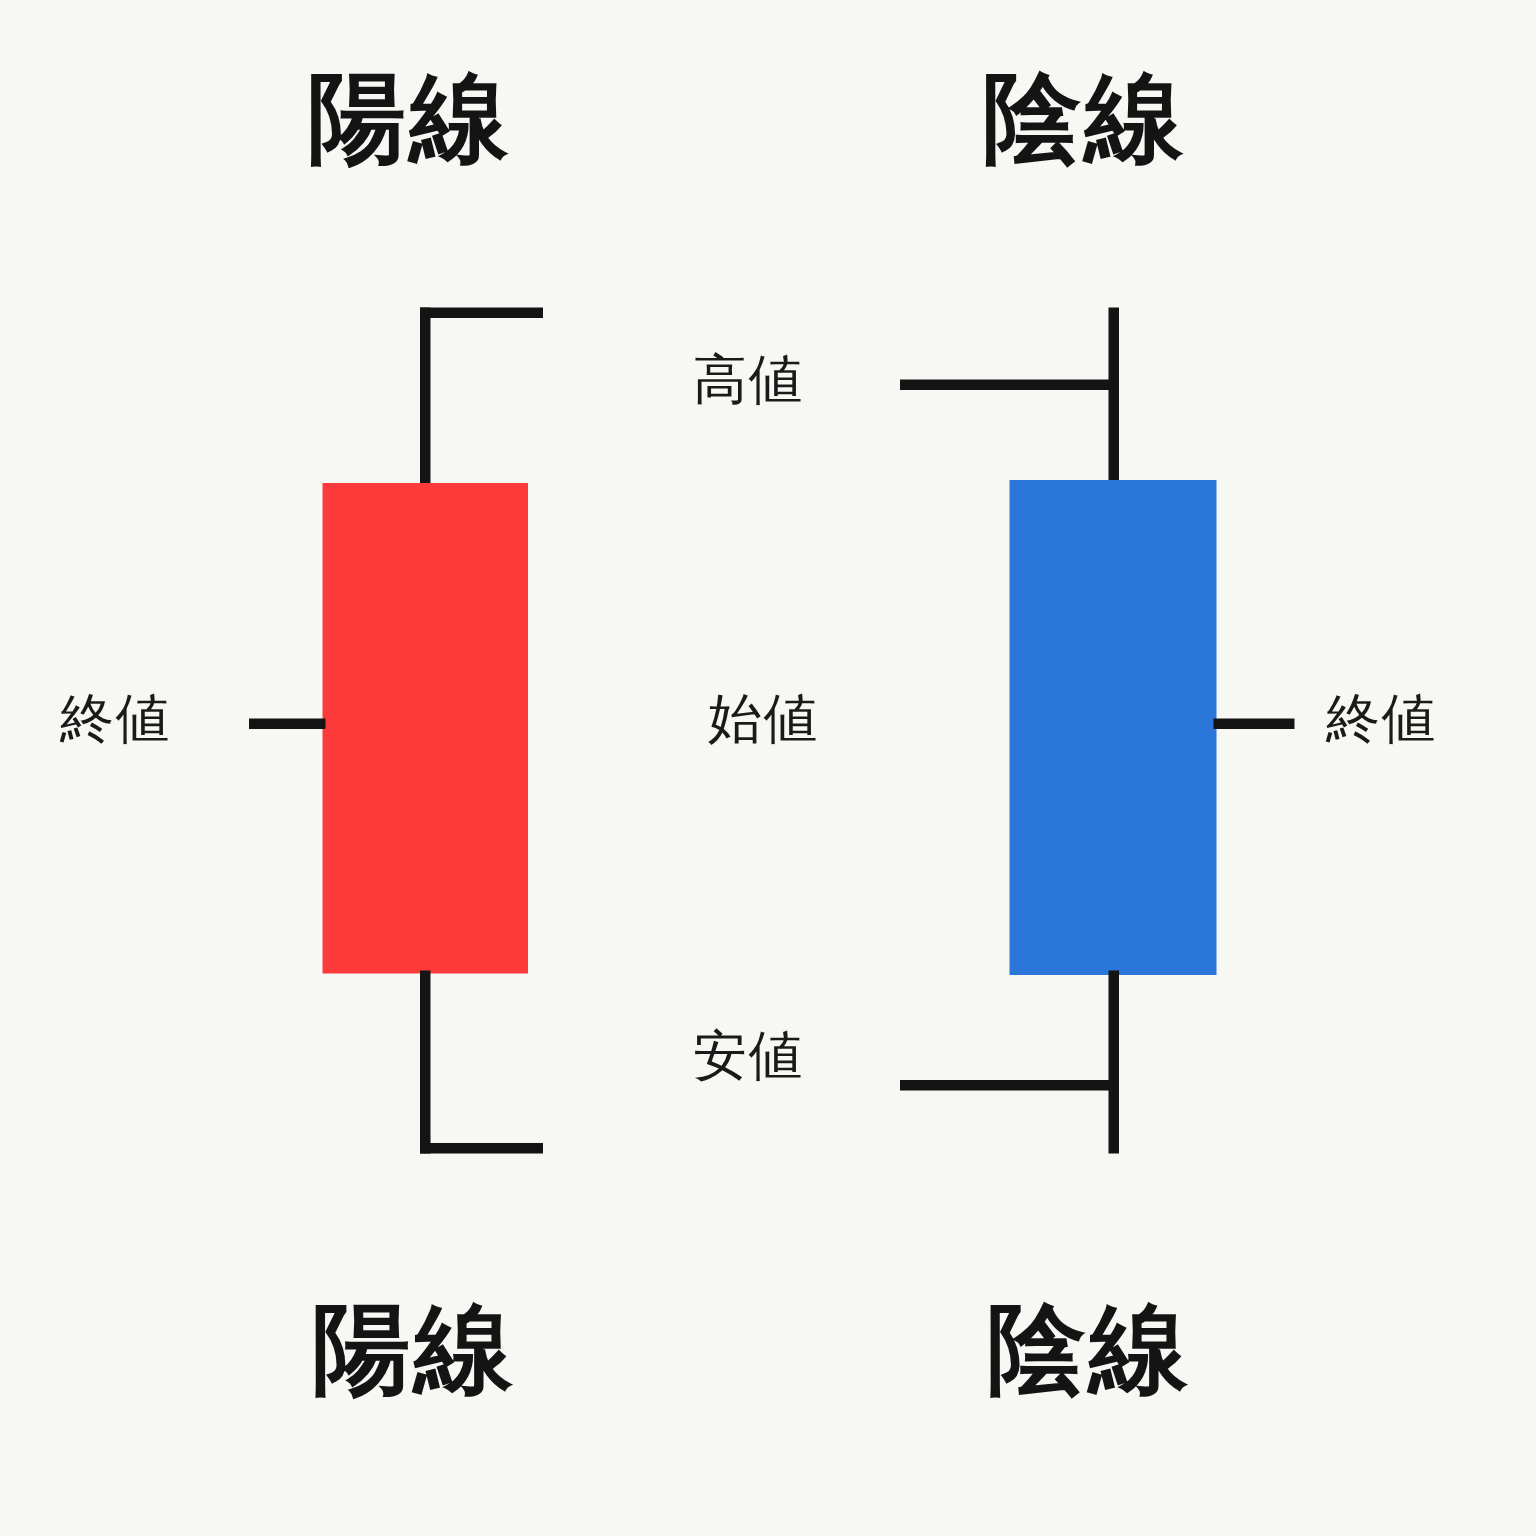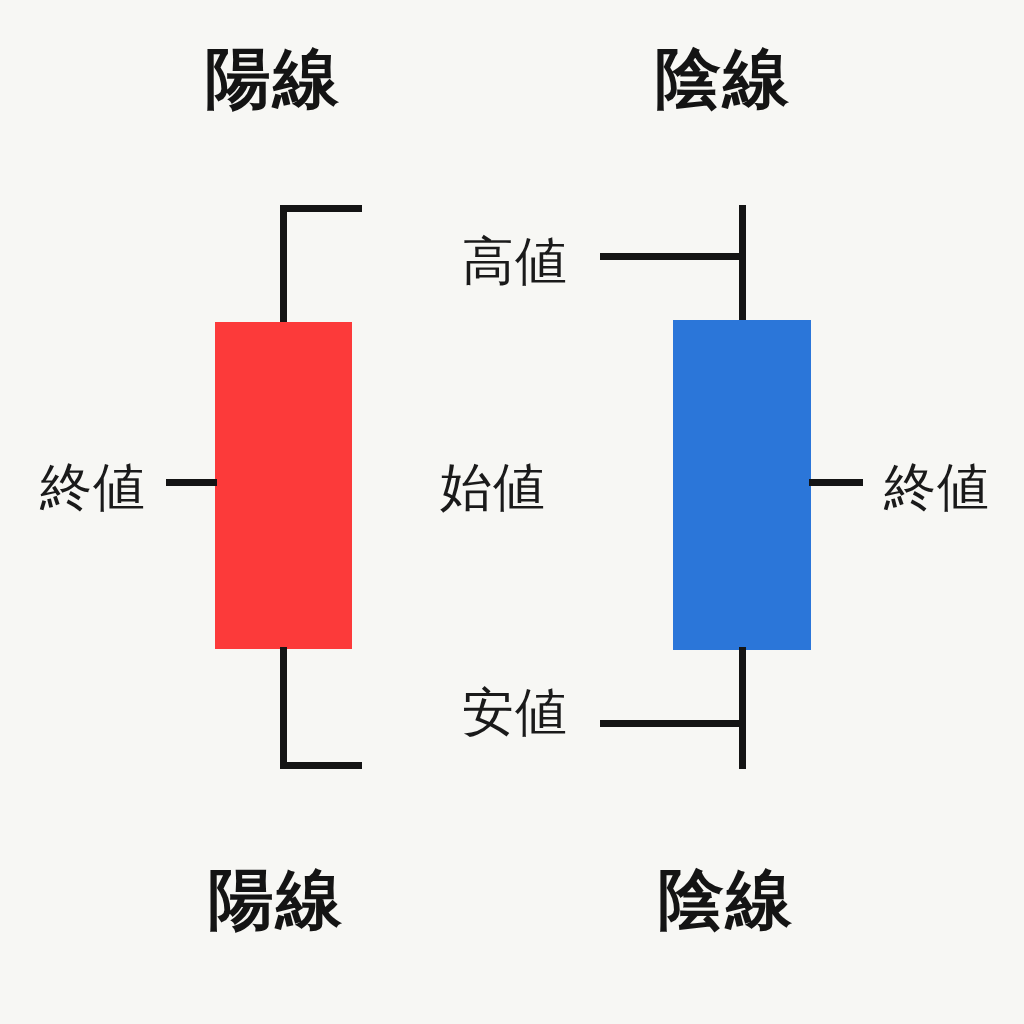--- a/index.html
+++ b/index.html
@@ -34,30 +34,30 @@
     text-align: center;
   }
   #title-top-left    { left: 205px; top: 45px; }
   #title-top-right   { left: 655px; top: 45px; }
   #title-bottom-left { left: 208px; top: 866px; }
   #title-bottom-right{ left: 658px; top: 866px; }
 
   
   .label {
     position: absolute;
-    font-size: 52px;
+    font-size: 36px;
     line-height: 1;
     font-weight: 400;
     color: #1a1a1a;
     letter-spacing: 1px;
     white-space: nowrap;
   }
   #label-close-left  { left: 40px;  top: 461px; }
   #label-high        { left: 462px; top: 235px; }
-  #label-open        { left: 440px; top: 461px; }
+  #label-open        { left: 472px; top: 461px; }
   #label-low         { left: 462px; top: 686px; }
   #label-close-right { left: 884px; top: 461px; }
 
   
   .body {
     position: absolute;
   }
   #bullish-body {
     left: 215px;
     top: 322px;

